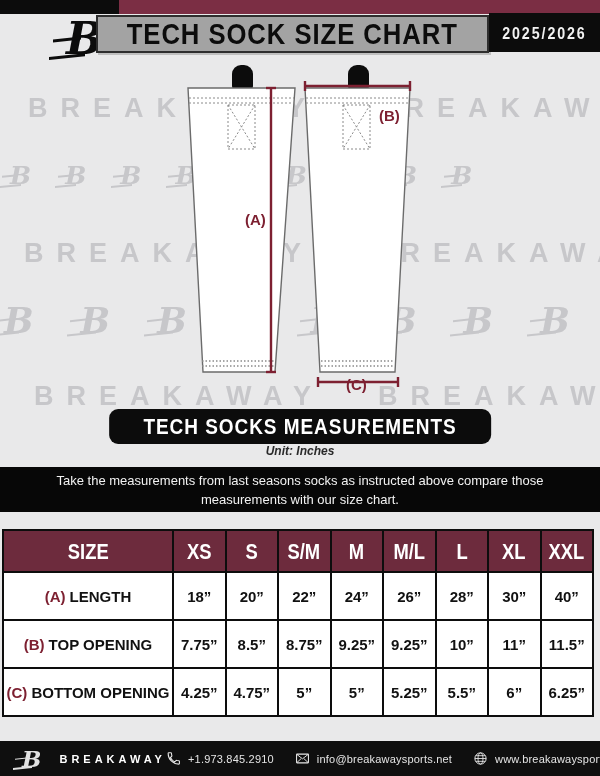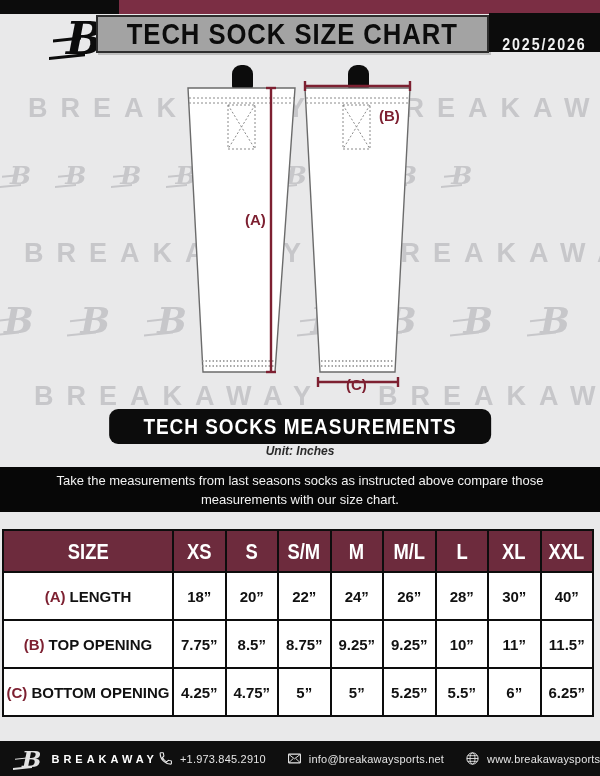--- a/index.html
+++ b/index.html
@@ -8,21 +8,21 @@
 
   
   .strip-black{position:absolute;left:0;top:0;width:119px;height:14px;background:#0c0c0c;}
   .strip-maroon{position:absolute;left:119px;top:0;width:481px;height:14px;background:#7b2e44;}
   .title-box{position:absolute;left:96px;top:15px;width:389px;height:34px;background:#a3a3a3;
              border:2px solid #2e2e2e;box-shadow:2px 2px 0 rgba(0,0,0,.18);
              display:flex;align-items:center;justify-content:center;}
   .title-box span{font-weight:bold;font-size:27px;letter-spacing:1px;color:#0c0c0c;
                   display:inline-block;transform:scale(.95,1.12);white-space:nowrap;}
   .year-box{position:absolute;left:489px;top:13px;width:111px;height:39px;background:#0c0c0c;
-            display:flex;align-items:flex-end;justify-content:center;}
+            display:flex;align-items:center;justify-content:center;}
   .year-box span{color:#f2f2f2;font-weight:bold;font-size:15px;letter-spacing:2px;
                  display:inline-block;transform:scale(.95,1.15);white-space:nowrap;}
 
   
   .bmono{display:inline-block;position:relative;font-family:"DejaVu Serif",serif;
          font-weight:bold;font-style:italic;line-height:1;}
   .bmono::before{content:"";position:absolute;left:-36%;top:47%;width:74%;height:6%;
                  background:currentColor;transform:skewY(-6deg);}
   .bmono::after{content:"";position:absolute;left:-46%;bottom:7%;width:98%;height:7%;
                 background:currentColor;transform:skewY(-6deg);}
@@ -64,21 +64,21 @@
   .size-table th span{color:#ffffff;font-weight:bold;font-size:20px;display:inline-block;
                       transform:scale(.92,1.1);white-space:nowrap;}
   .size-table td{background:#ffffff;height:46px;font-weight:bold;font-size:15px;color:#111;}
   .col-size{width:170px;}
   .prefix{color:#7d2031;font-weight:bold;margin-right:4px;}
 
   
   .footer{position:absolute;left:0;top:741px;width:600px;height:35px;background:#0f0f0f;
           display:flex;align-items:center;}
   .logo-foot{font-size:23px;color:#e2e2e2;margin-left:22px;}
-  .wordmark{color:#ffffff;font-weight:bold;font-size:11px;letter-spacing:4px;margin-left:10px;}
+  .wordmark{color:#ffffff;font-weight:bold;font-size:11px;letter-spacing:4px;margin-left:18px;}
   .contact{display:flex;align-items:center;margin-left:auto;margin-right:10px;gap:7px;}
   .contact .txt{color:#e5e5e5;font-size:11px;letter-spacing:.2px;white-space:nowrap;}
   .cicon{width:15px;height:15px;color:#e8e8e8;flex:none;}
   .gap{width:7px;}
 </style>
 </head>
 <body>
 
 <div class="page">
 

